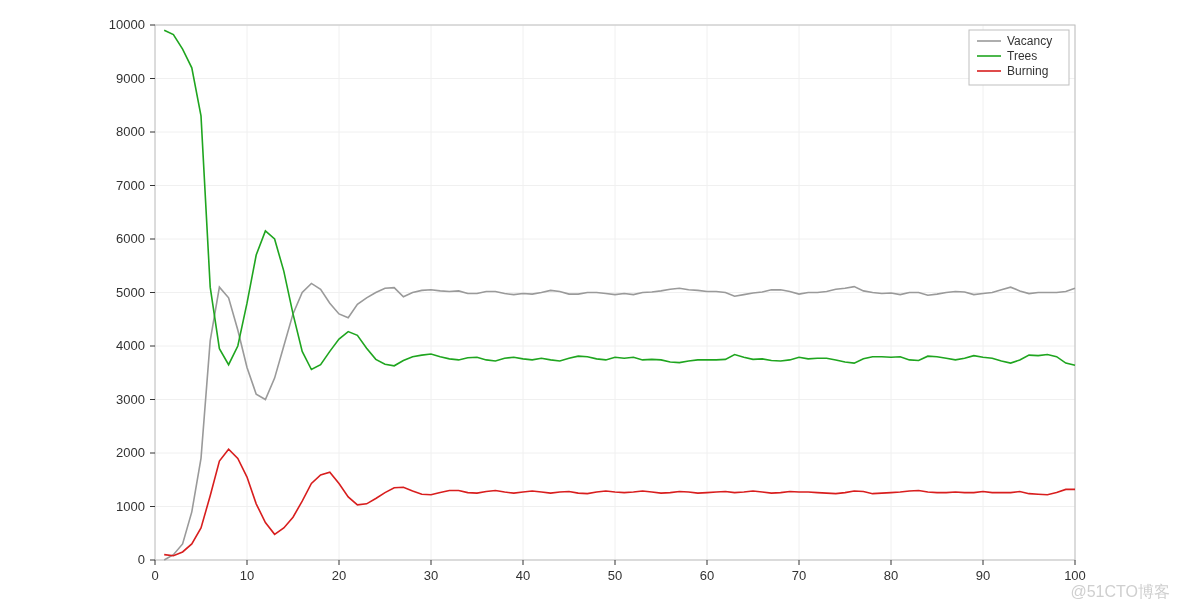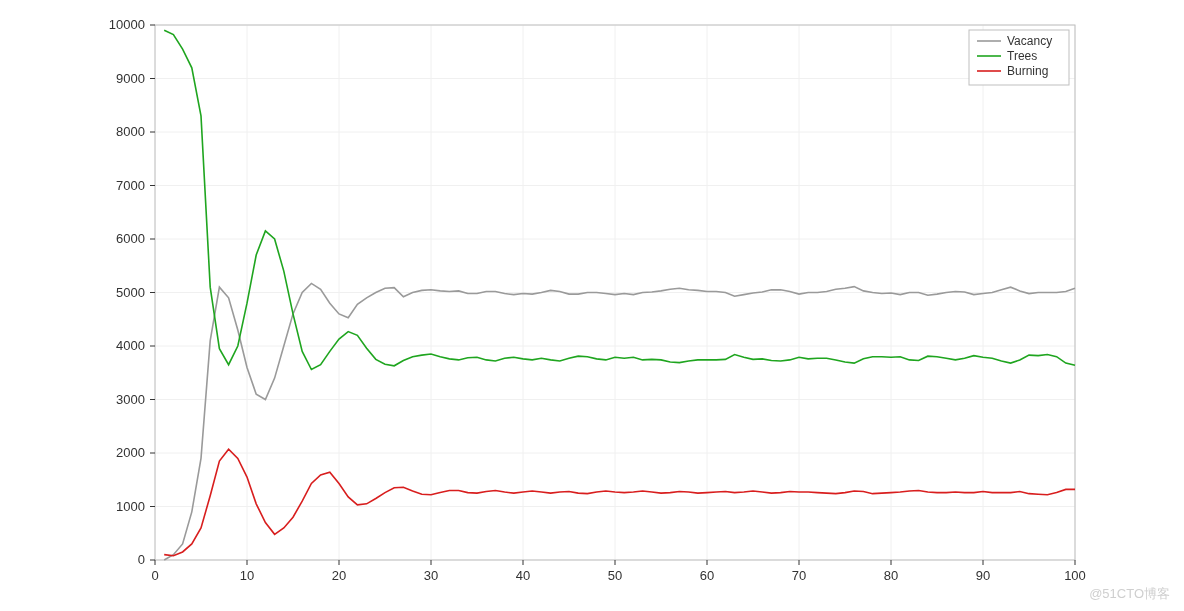--- a/index.html
+++ b/index.html
@@ -48,21 +48,21 @@
     fill: #333;
   }
   .series {
     fill: none;
     stroke-width: 1.6;
   }
   .watermark {
     position: absolute;
     right: 14px;
     bottom: 8px;
-    font-size: 13px;
+    font-size: 16px;
     color: #cfcfcf;
     user-select: none;
   }
 </style>
 </head>
 <body>
 
 <div class="container">
   <svg class="chart" width="1184" height="611" viewBox="0 0 1184 611">
       <line x1="155" y1="25" x2="155" y2="560" class="grid"></line>

